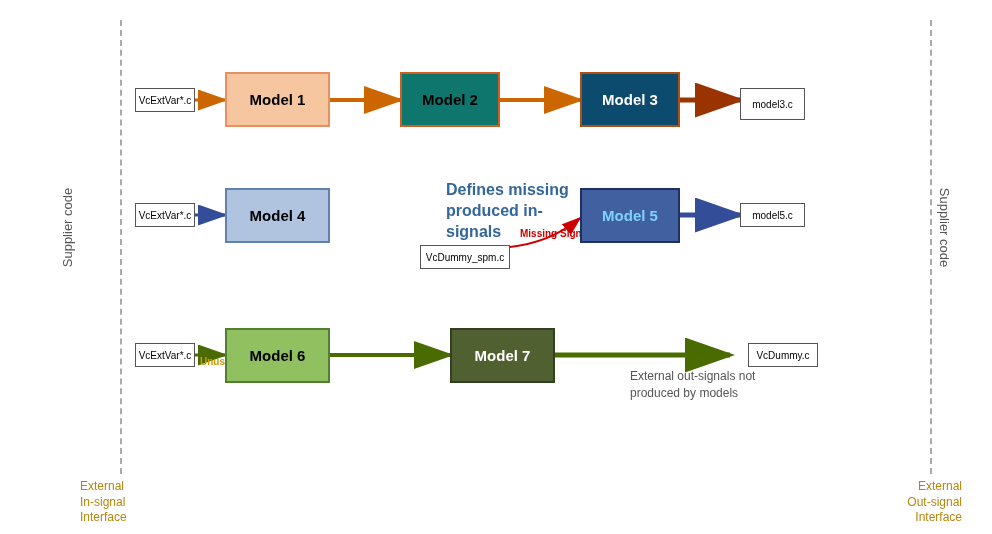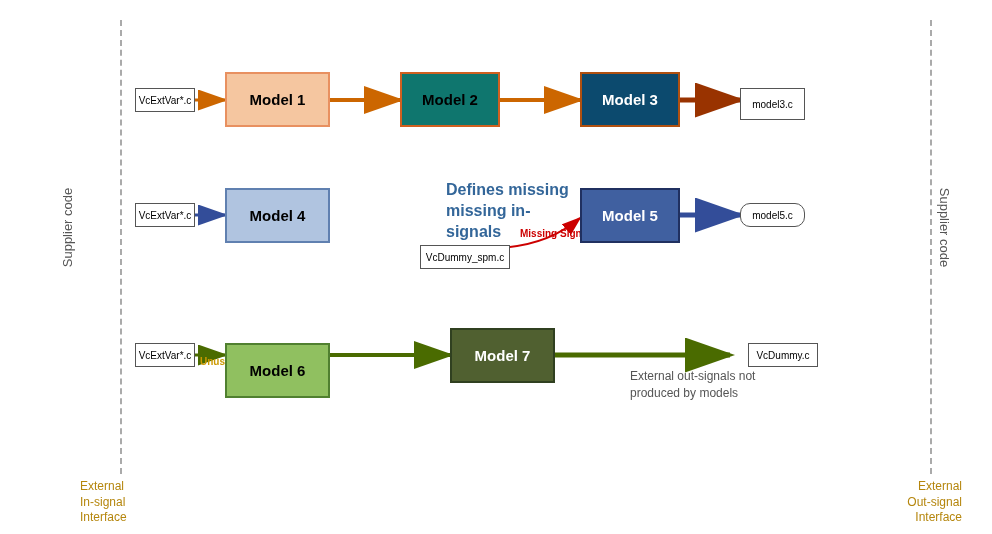--- a/index.html
+++ b/index.html
@@ -95,22 +95,22 @@
       border: 1.5px solid #555;
       background: #fff;
       padding: 2px 0;
     }
 
     
     .model-orange-light { background: #f5c6a0; border: 2px solid #e89060; }
     .model-orange-mid { background: #0f766e; border: 2px solid #d06020; }
     .model-orange-dark { background: #0c4a6e; border: 2px solid #b05010; }
     .model-blue-light { background: #b0c4e0; border: 2px solid #6080b0; }
-    .model-blue-dark { background: #4060a0; border: 2px solid #203060; color: #ffffff; }
-    .model-green-light { background: #90c060; border: 2px solid #508030; margin-top: 15px; }
+    .model-blue-dark { background: #4060a0; border: 2px solid #203060; color: #7dd3fc; }
+    .model-green-light { background: #90c060; border: 2px solid #508030; }
     .model-green-dark { background: #506030; border: 2px solid #304020; color: #fff; }
 
     svg.arrows-layer {
       position: absolute;
       top: 0;
       left: 0;
       width: 992px;
       height: 534px;
       pointer-events: none;
     }
@@ -205,36 +205,36 @@
 <div class="file-box" style="left:135px; top:203px; width:60px; height:24px; font-size:10px;">
   <span>VcExtVar*.c</span>
 </div>
 
 <div class="box model-blue-light" style="left:225px; top:188px; width:105px; height:55px;">
   <span>Model 4</span>
 </div>
 
 <div style="position:absolute; left:446px; top:180px; font-size:16px; color:#336699; font-weight:bold; line-height:1.3; width:130px;">
   <span>Defines missing</span><br>
-  <span>missing in-signals</span>
+  <span>produced in-signals</span>
 </div>
 
 <div class="file-box" style="left:420px; top:245px; width:90px; height:24px; font-size:10px;">
   <span>VcDummy_spm.c</span>
 </div>
 
 <div style="position:absolute; left:520px; top:228px; font-size:10px; color:#cc0000; font-weight:bold;">
   <span>Missing Signals</span>
 </div>
 
 <div class="box model-blue-dark" style="left:580px; top:188px; width:100px; height:55px;">
   <span>Model 5</span>
 </div>
 
-<div class="file-box" style="left:740px; top:203px; width:65px; height:24px; font-size:10px;border-radius:10px;">
+<div class="file-box" style="left:740px; top:203px; width:65px; height:24px; font-size:10px;">
   <span>model5.c</span>
 </div>
 
 <div class="file-box" style="left:135px; top:343px; width:60px; height:24px; font-size:10px;">
   <span>VcExtVar*.c</span>
 </div>
 
 <div style="position:absolute; left:200px; top:355px; font-size:10px; color:#cc9900; font-weight:bold; line-height:1.3;">
   <span>Unused Signals</span>
 </div>

